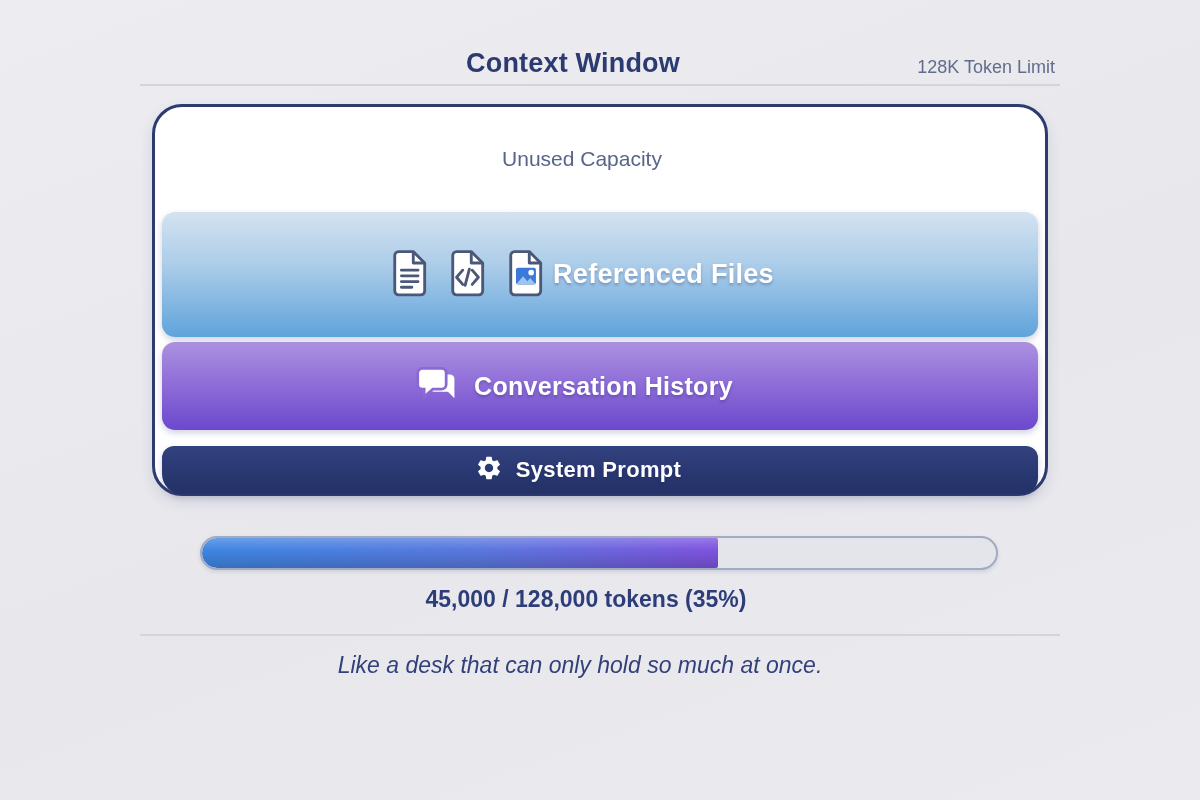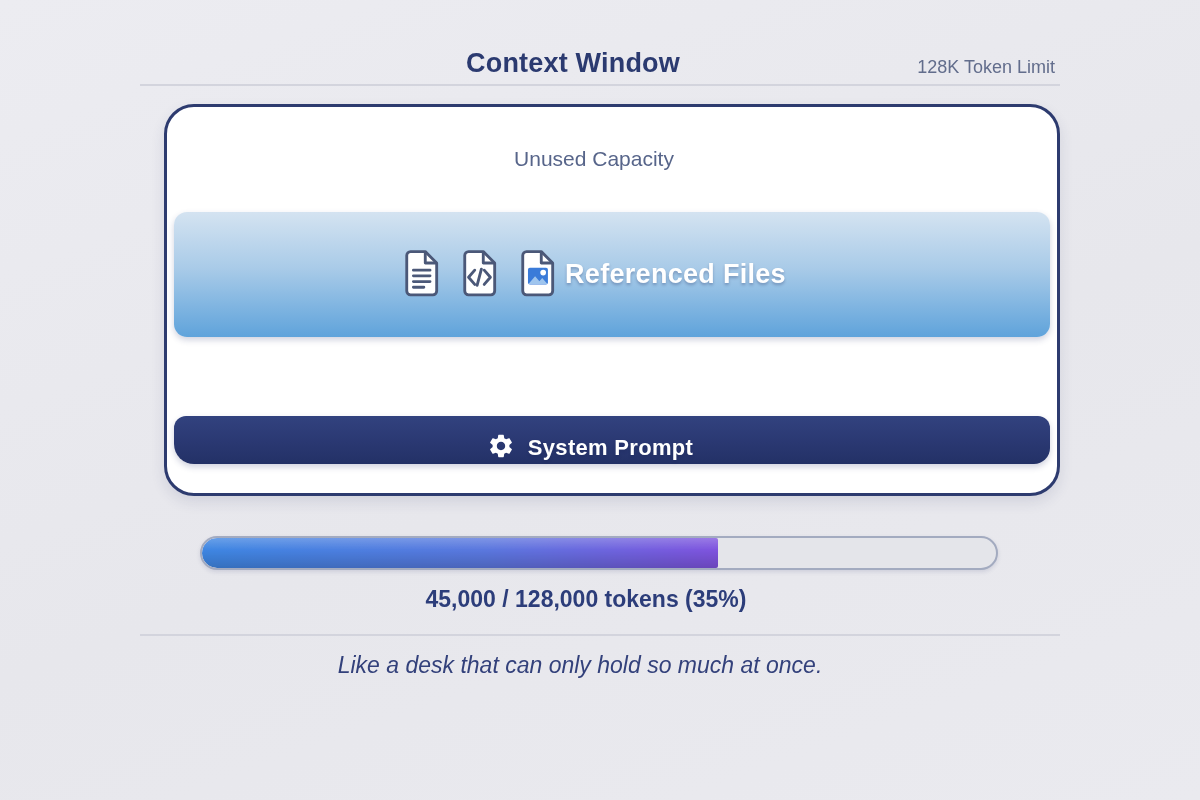--- a/index.html
+++ b/index.html
@@ -43,21 +43,20 @@
 
   
   .context-box {
     position: absolute;
     left: 152px; top: 104px;
     width: 896px; height: 392px;
     background: #ffffff;
     border: 3px solid #2d3b6f;
     border-radius: 30px;
     box-shadow: 0 6px 14px rgba(50, 60, 110, 0.12);
-    margin-left: 12px;
   }
   .unused-label {
     position: absolute;
     left: 0; right: 0; top: 40px;
     text-align: center;
     transform: translateX(-18px);
     font-size: 21px;
     font-weight: 500;
     color: #57658a;
   }
@@ -94,24 +93,23 @@
   .sec-files .section-label { font-size: 27px; }
 
   .sec-convo {
     top: 235px; height: 88px;
     background: linear-gradient(180deg, #ab91e1 0%, #8a68d6 55%, #6b48cd 100%);
   }
   .sec-convo .content { gap: 15px; transform: translateX(-26px); }
   .sec-convo .section-label { font-size: 25px; }
 
   .sec-system {
-    top: 309px; height: 48px;
+    top: 339px; height: 48px;
     background: linear-gradient(180deg, #32427f 0%, #2a3872 55%, #233166 100%);
     border-radius: 12px 12px 16px 20px;
-    align-items: flex-end;
   }
   .sec-system .content { gap: 13px; transform: translateX(-22px); }
   .sec-system .section-label { font-size: 22px; }
 
   .icon { display: block; }
 
   
   .progress-track {
     position: absolute;
     left: 200px; top: 536px;
@@ -198,20 +196,32 @@
               <circle cx="26.5" cy="24.5" r="3" fill="#ffffff"></circle>
               <path d="M11 36.5 l7 -8 4.5 5.2 3 -3.4 5.5 6.2 z" fill="#9fc5ee"></path>
             </svg>
           </span>
 
         </div>
         <div class="section-label">Referenced Files</div>
       </div>
     </div>
 
+    <div class="section sec-convo">
+      <div class="content">
+        <span class="icon">
+          <svg width="44" height="37" viewBox="0 0 48 40">
+            <rect x="16" y="9" width="27" height="19" rx="5" fill="#ffffff"></rect>
+            <path d="M34 26 L43 35 L43 25 Z" fill="#ffffff"></path>
+            <path d="M8 2.5 h21 a5 5 0 0 1 5 5 v12.5 a5 5 0 0 1 -5 5 H19.5 l-9.5 8.5 v-8.5 h-2 a5 5 0 0 1 -5 -5 V7.5 a5 5 0 0 1 5 -5 z" fill="#ffffff" stroke="#8a6ad2" stroke-width="3"></path>
+          </svg>
+        </span>
+        <span class="section-label">Conversation History</span>
+      </div>
+    </div>
 
     <div class="section sec-system">
       <div class="content">
         <span class="icon">
           <svg width="28" height="28" viewBox="0 0 24 24">
             <path fill="#ffffff" d="M19.14 12.94c.04-.3.06-.61.06-.94 0-.32-.02-.64-.07-.94l2.03-1.58c.18-.14.23-.41.12-.61l-1.92-3.32c-.12-.22-.37-.29-.59-.22l-2.39.96c-.5-.38-1.03-.7-1.62-.94l-.36-2.54c-.04-.24-.24-.41-.48-.41h-3.84c-.24 0-.43.17-.47.41l-.36 2.54c-.59.24-1.13.57-1.62.94l-2.39-.96c-.22-.08-.47 0-.59.22L2.74 8.87c-.12.21-.08.47.12.61l2.03 1.58c-.05.3-.09.63-.09.94s.02.64.07.94l-2.03 1.58c-.18.14-.23.41-.12.61l1.92 3.32c.12.22.37.29.59.22l2.39-.96c.5.38 1.03.7 1.62.94l.36 2.54c.05.24.24.41.48.41h3.84c.24 0 .44-.17.47-.41l.36-2.54c.59-.24 1.13-.56 1.62-.94l2.39.96c.22.08.47 0 .59-.22l1.92-3.32c.12-.22.07-.47-.12-.61l-2.01-1.58zM12 15.6c-1.98 0-3.6-1.62-3.6-3.6s1.62-3.6 3.6-3.6 3.6 1.62 3.6 3.6-1.62 3.6-3.6 3.6z"></path>
           </svg>
         </span>
         <span class="section-label">System Prompt</span>
       </div>

